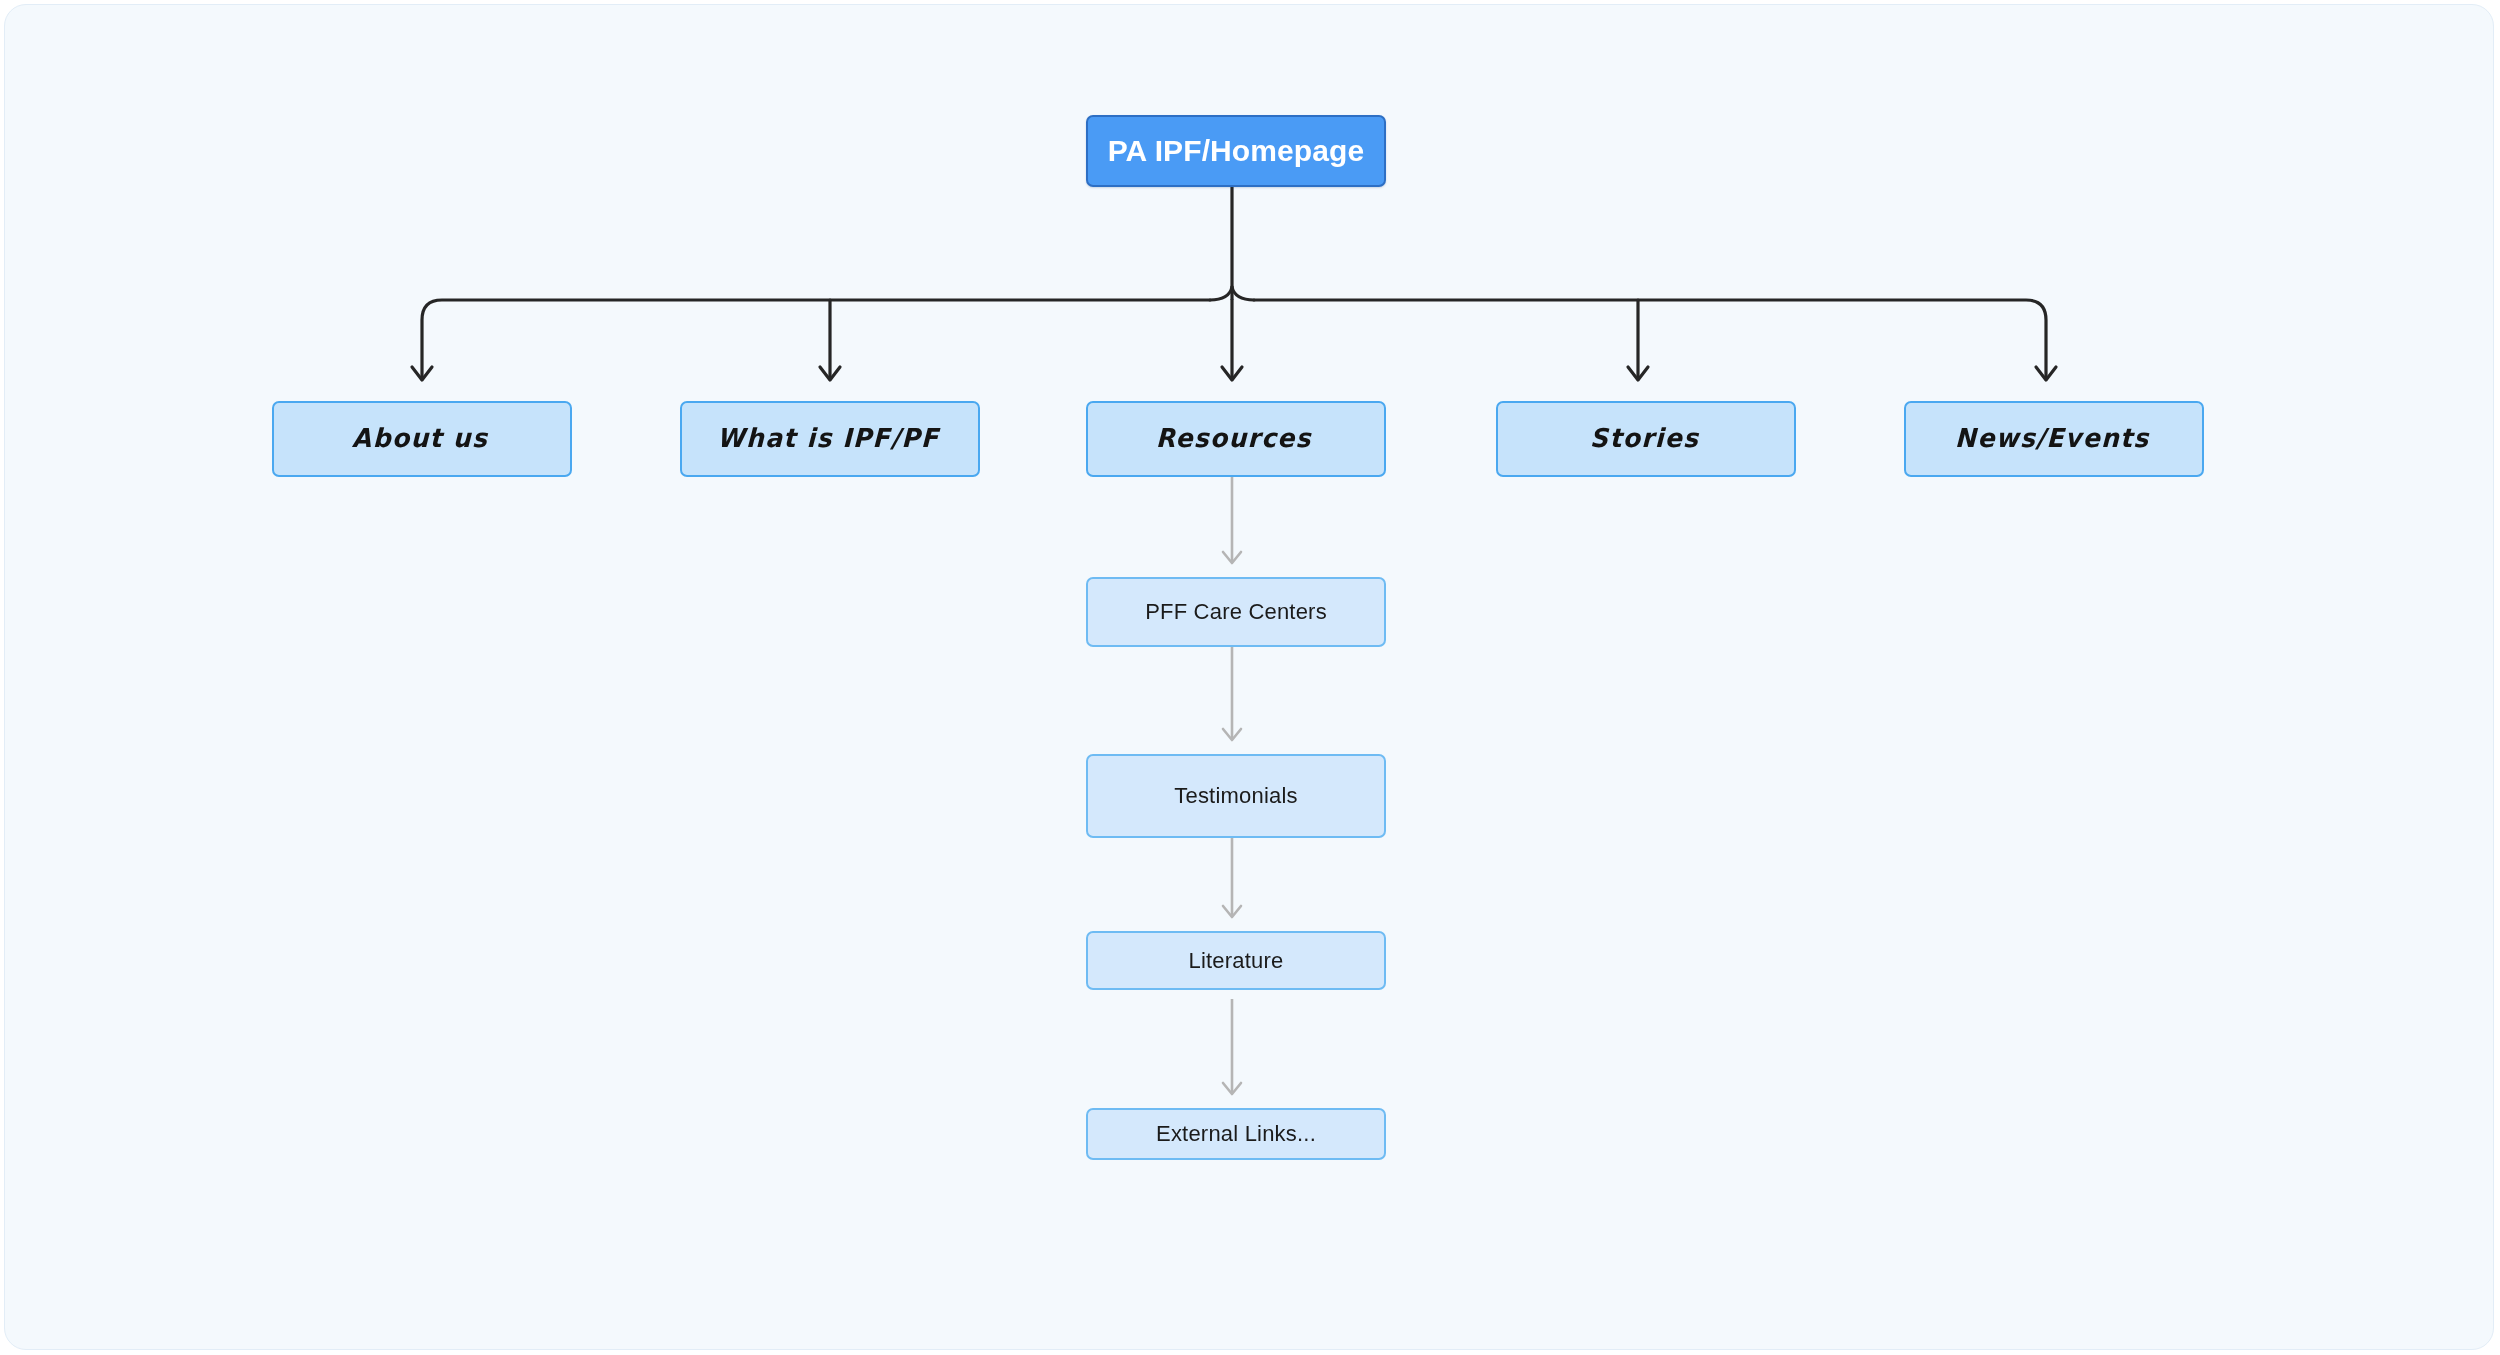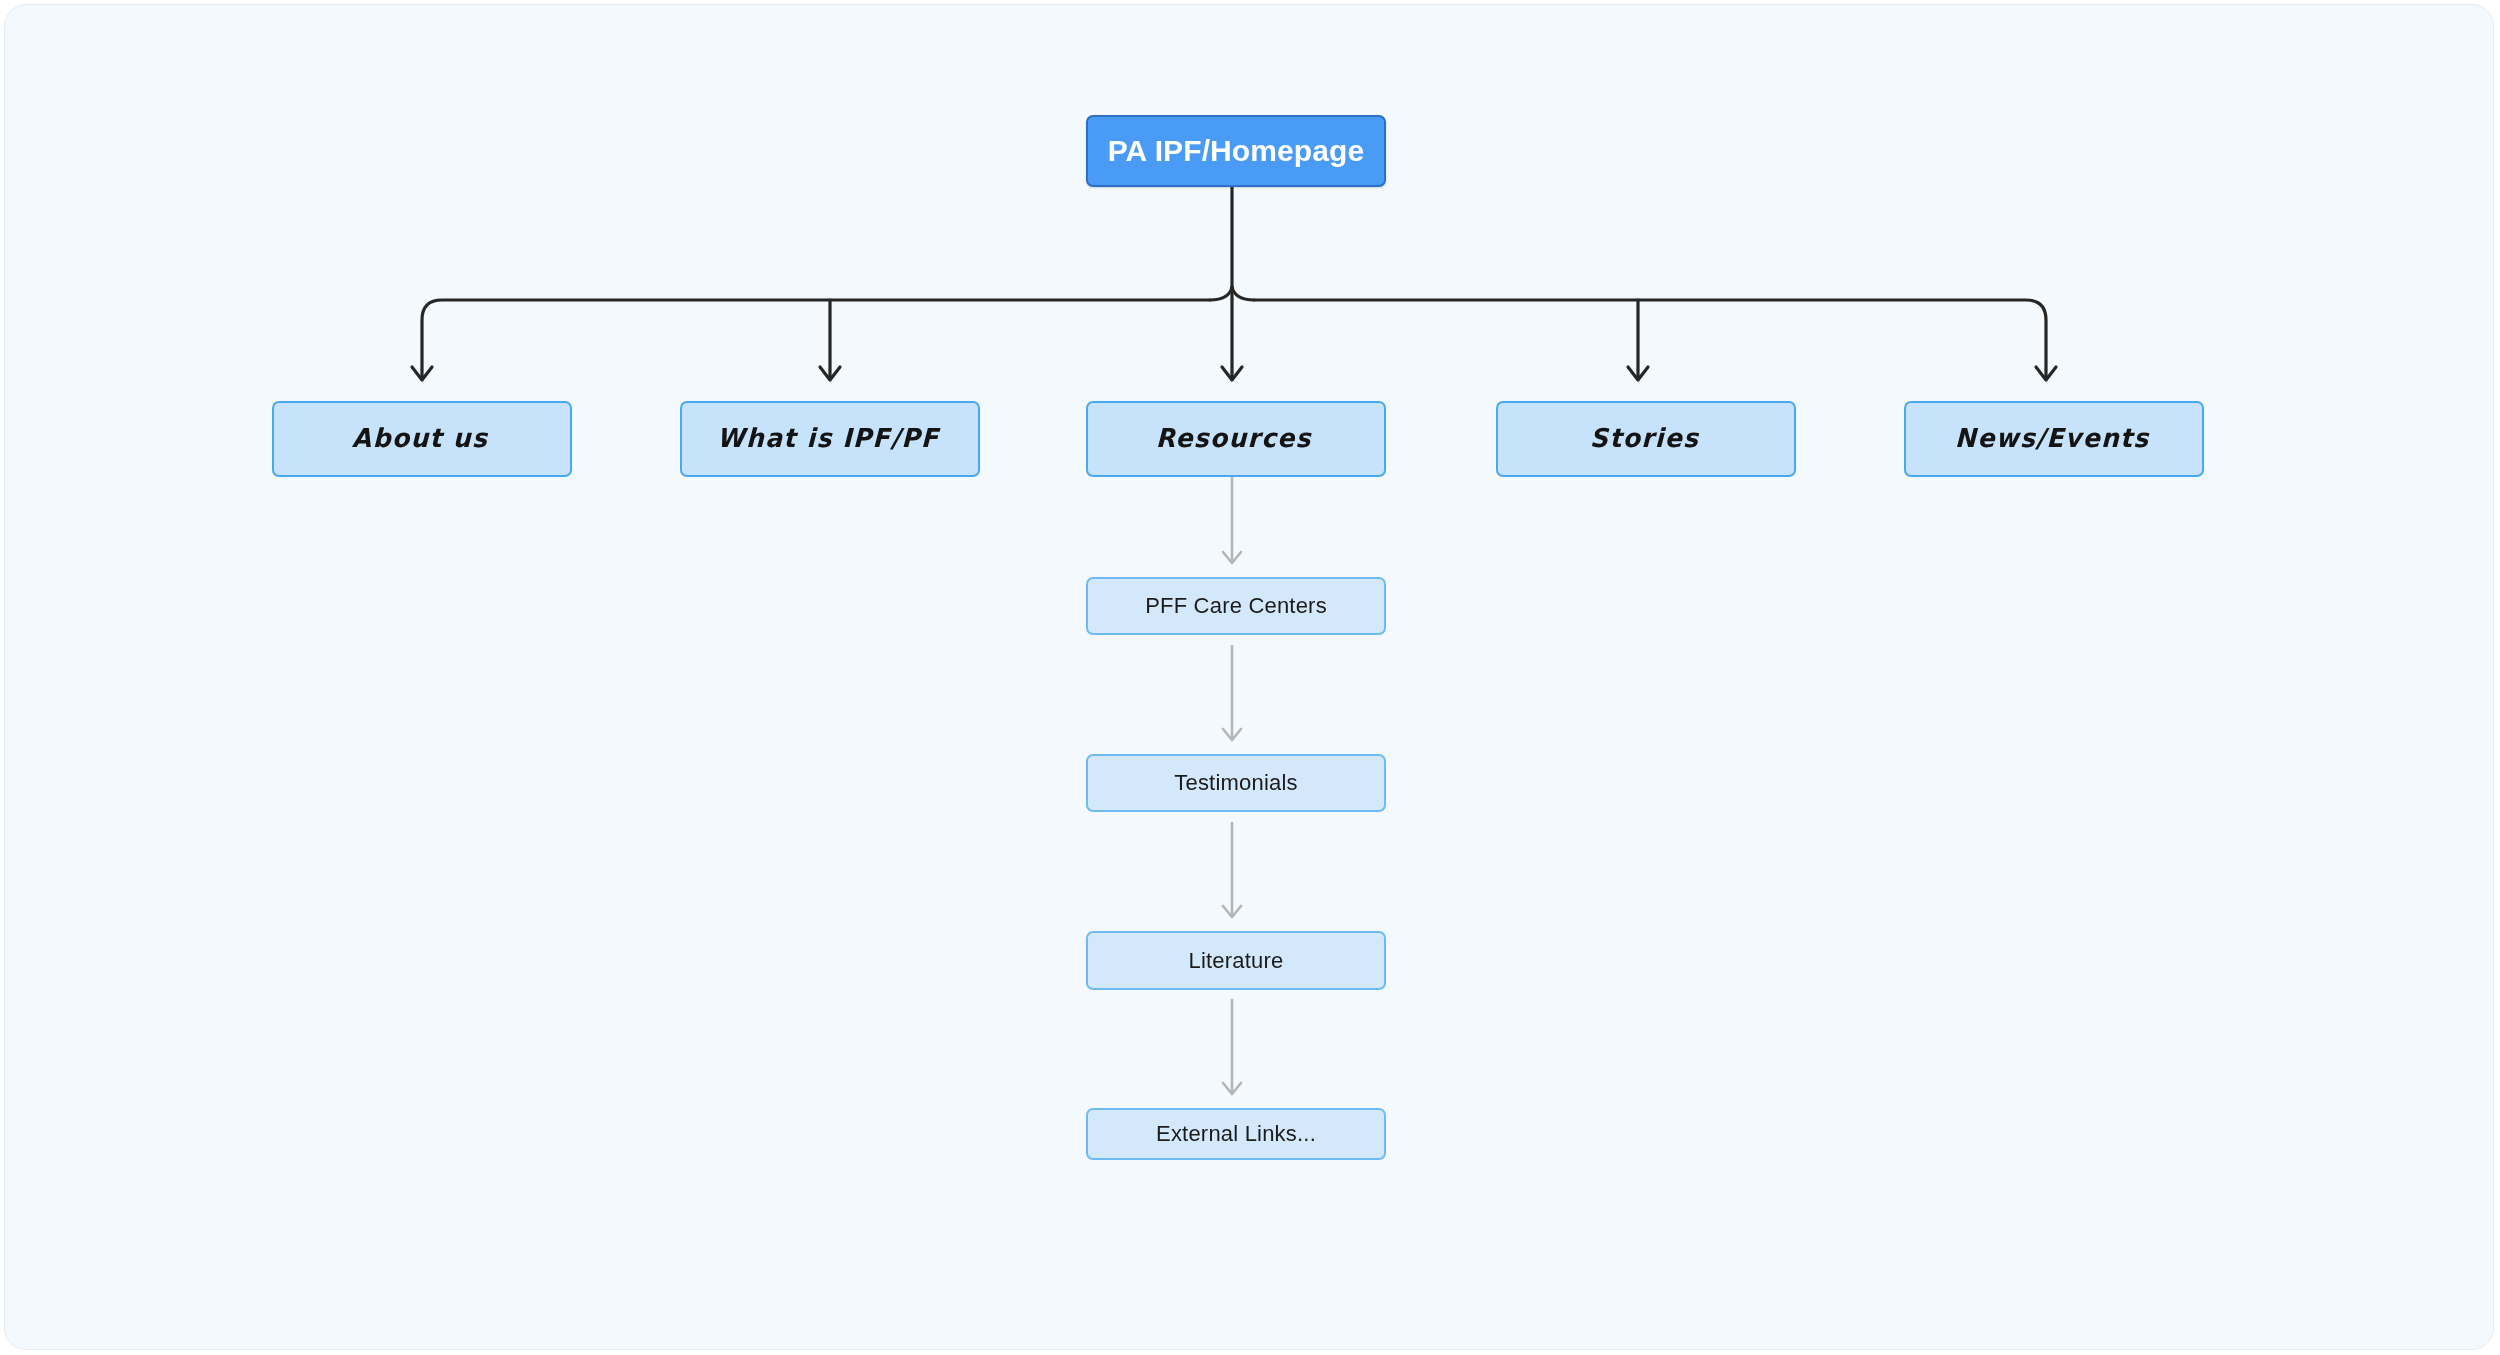--- a/index.html
+++ b/index.html
@@ -146,25 +146,25 @@
   </div>
 
   <div class="node node-branch" style="left:1491px; top:396px; width:300px; height:76px;">
     <span class="label">Stories</span>
   </div>
 
   <div class="node node-branch" style="left:1899px; top:396px; width:300px; height:76px;">
     <span class="label">News/Events</span>
   </div>
 
-  <div class="node node-leaf" style="left:1081px; top:572px; width:300px; height:58px;">
+  <div class="node node-leaf" style="left:1081px; top:572px; width:300px; height:70px;">
     <span class="label">PFF Care Centers</span>
   </div>
 
-  <div class="node node-leaf" style="left:1081px; top:749px; width:300px; height:58px;">
+  <div class="node node-leaf" style="left:1081px; top:749px; width:300px; height:84px;">
     <span class="label">Testimonials</span>
   </div>
 
   <div class="node node-leaf" style="left:1081px; top:926px; width:300px; height:59px;">
     <span class="label">Literature</span>
   </div>
 
   <div class="node node-leaf" style="left:1081px; top:1103px; width:300px; height:52px;">
     <span class="label">External Links...</span>
   </div>

